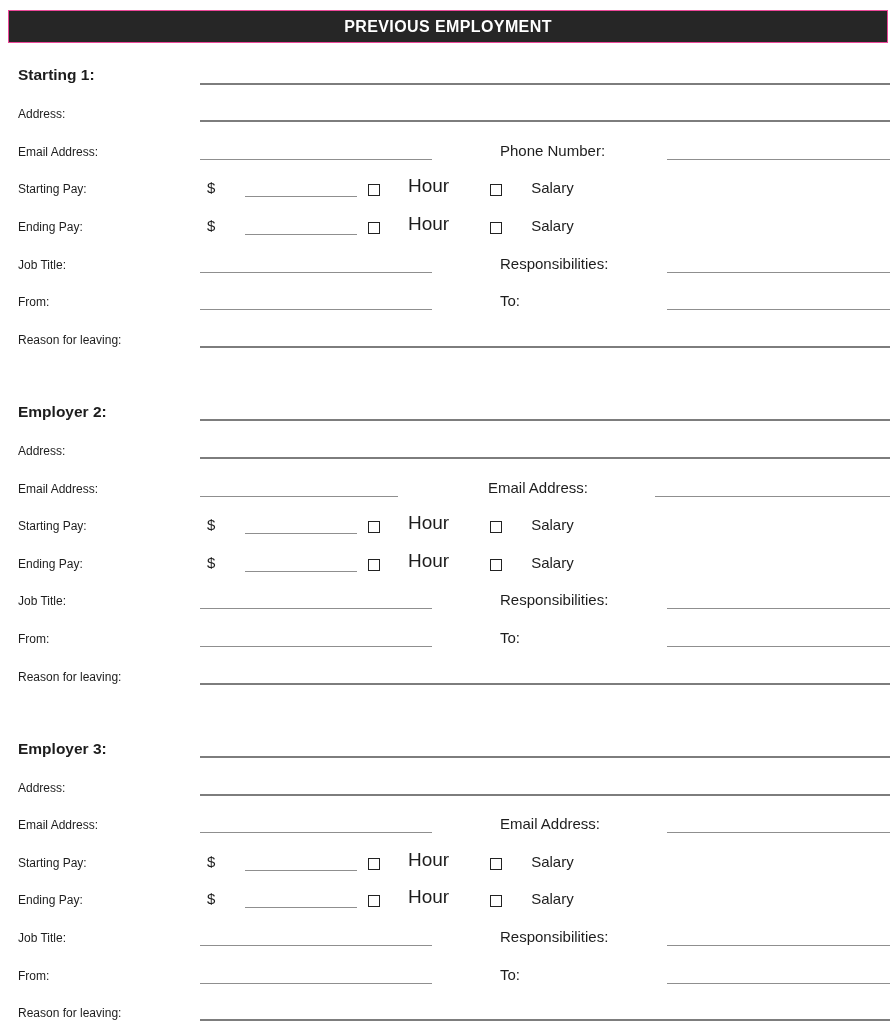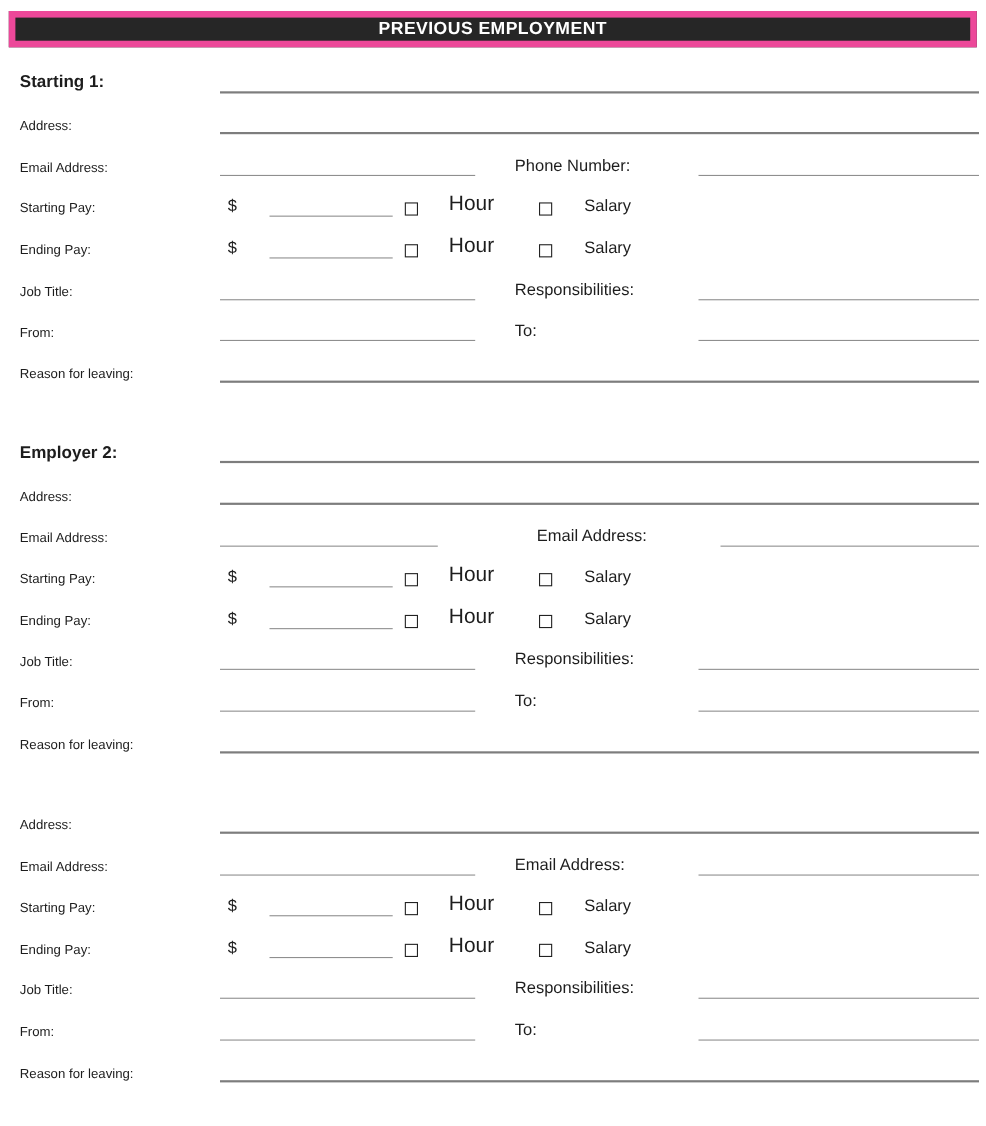--- a/index.html
+++ b/index.html
@@ -10,21 +10,21 @@
     height: 1024px;
     background: #ffffff;
     overflow: hidden;
     font-family: "Liberation Sans", sans-serif;
     color: #1d1d1d;
   }
   .header-bar {
     margin: 10px 8px 0 8px;
     height: 33px;
     background: #262626;
-    border: 6px solid #ec4899;
+    border: 1px solid #ec4899;
     display: flex;
     align-items: center;
     justify-content: center;
   }
   .header-title {
     color: #ffffff;
     font-size: 16px;
     font-weight: bold;
     letter-spacing: 0.4px;
   }
@@ -50,21 +50,21 @@
     height: 0;
     border-bottom: 2px solid #7d7d7d;
   }
   .line.thin { border-bottom: 1.5px solid #8f8f8f; }
   .line.grow { flex: 1 1 auto; }
   .line-short { flex: 0 0 232px; width: 232px; }
   .sec2 .row-contact .line-short { flex: 0 0 198px; width: 198px; }
   .right-label {
     width: 167px;
     flex: 0 0 167px;
-    margin-left: 36px;
+    margin-left: 68px;
     font-size: 15px;
     line-height: 1;
     margin-bottom: 2px;
     white-space: nowrap;
   }
   .sec2 .row-contact .right-label { margin-left: 90px; }
   .currency {
     flex: 0 0 45px;
     width: 45px;
     padding-left: 7px;
@@ -210,20 +210,24 @@
       <div class="row">
         <span class="label">Reason for leaving:</span>
         <span class="line grow"></span>
       </div>
     </div>
 
     <div class="section-spacer"></div>
 
     <div class="section sec3">
       <div class="row">
+        <span class="label bold">Employer 3:</span>
+        <span class="line grow"></span>
+      </div>
+      <div class="row">
         <span class="label">Address:</span>
         <span class="line grow"></span>
       </div>
       <div class="row row-contact">
         <span class="label">Email Address:</span>
         <span class="line thin line-short"></span>
         <span class="right-label">Email Address:</span>
         <span class="line thin grow"></span>
       </div>
       <div class="row">

